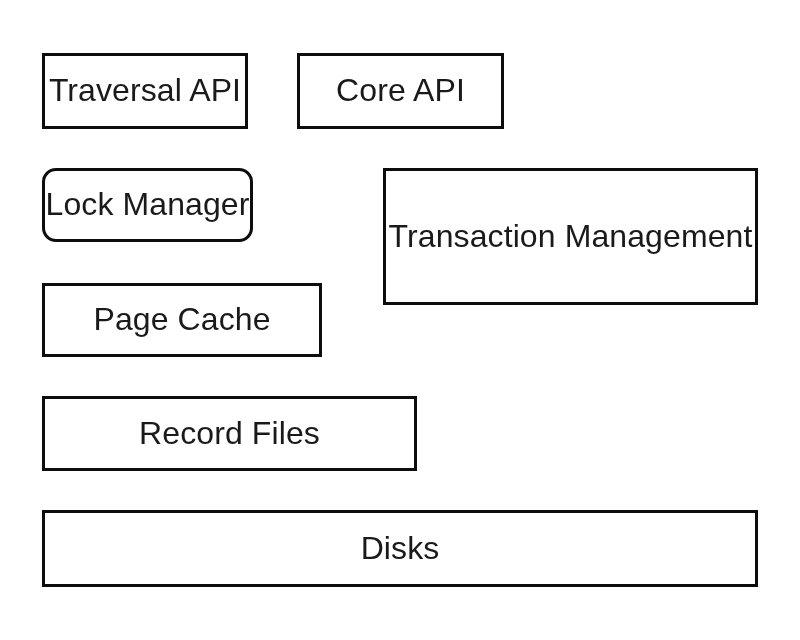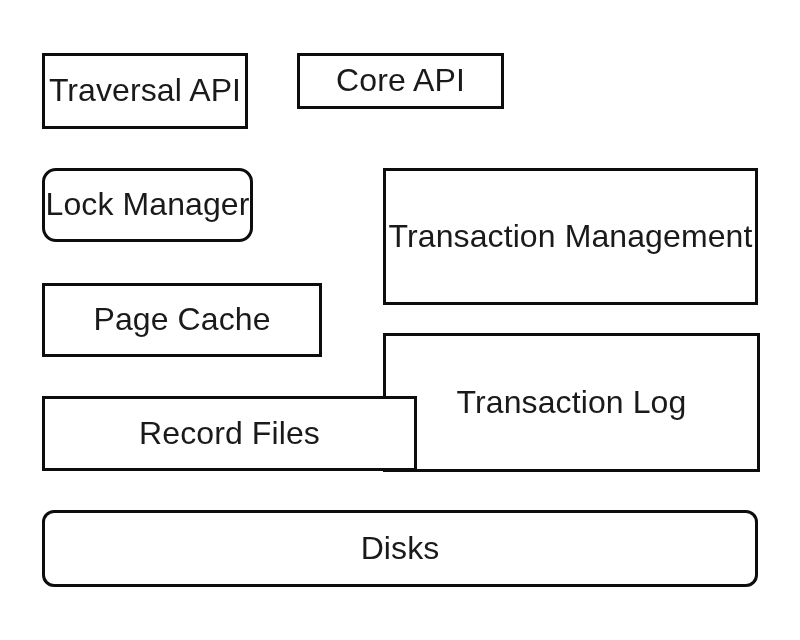--- a/index.html
+++ b/index.html
@@ -29,33 +29,33 @@
     font-size: 32px;
     font-weight: 400;
     line-height: 1.05;
     color: #1a1a1a;
     letter-spacing: 0.1px;
     text-align: right;
     white-space: nowrap;
   }
   
   #box-traversal-api { left: 42px;  top: 53px;  width: 206px; height: 76px; }
-  #box-core-api      { left: 297px; top: 53px;  width: 207px; height: 56px; }
+  #box-core-api      { left: 297px; top: 53px;  width: 207px; height: 76px; }
   #box-cypher        { left: 554px; top: 53px;  width: 204px; height: 76px; }
   
   #box-lock-manager  { left: 42px;  top: 168px; width: 211px; height: 74px; border-radius: 14px; }
   #box-transaction-management { left: 383px; top: 168px; width: 375px; height: 137px; }
   #box-transaction-management .node-label { font-size: 32px; }
   
   #box-page-cache    { left: 42px;  top: 283px; width: 280px; height: 74px; }
   #box-transaction-log { left: 383px; top: 333px; width: 377px; height: 139px; }
   
   #box-record-files  { left: 42px;  top: 396px; width: 375px; height: 75px; }
   
-  #box-disks         { left: 42px;  top: 510px; width: 716px; height: 77px; border-radius: 12px; }
+  #box-disks         { left: 42px;  top: 510px; width: 716px; height: 77px; }
 </style>
 </head>
 <body>
 
 <div id="diagram-canvas">
 
   <div class="node-box" id="box-traversal-api">
     <span class="node-label">Traversal API</span>
   </div>
 
@@ -69,23 +69,20 @@
   </div>
 
   <div class="node-box" id="box-transaction-management">
     <span class="node-label">Transaction Management</span>
   </div>
 
   <div class="node-box" id="box-page-cache">
     <span class="node-label">Page Cache</span>
   </div>
 
-  <div class="node-box" id="box-transaction-log">
-    <span class="node-label">Transaction Log</span>
-  </div>
 
   <div class="node-box" id="box-record-files">
     <span class="node-label">Record Files</span>
   </div>
 
   <div class="node-box" id="box-disks">
     <span class="node-label">Disks</span>
   </div>
 
 </div>

